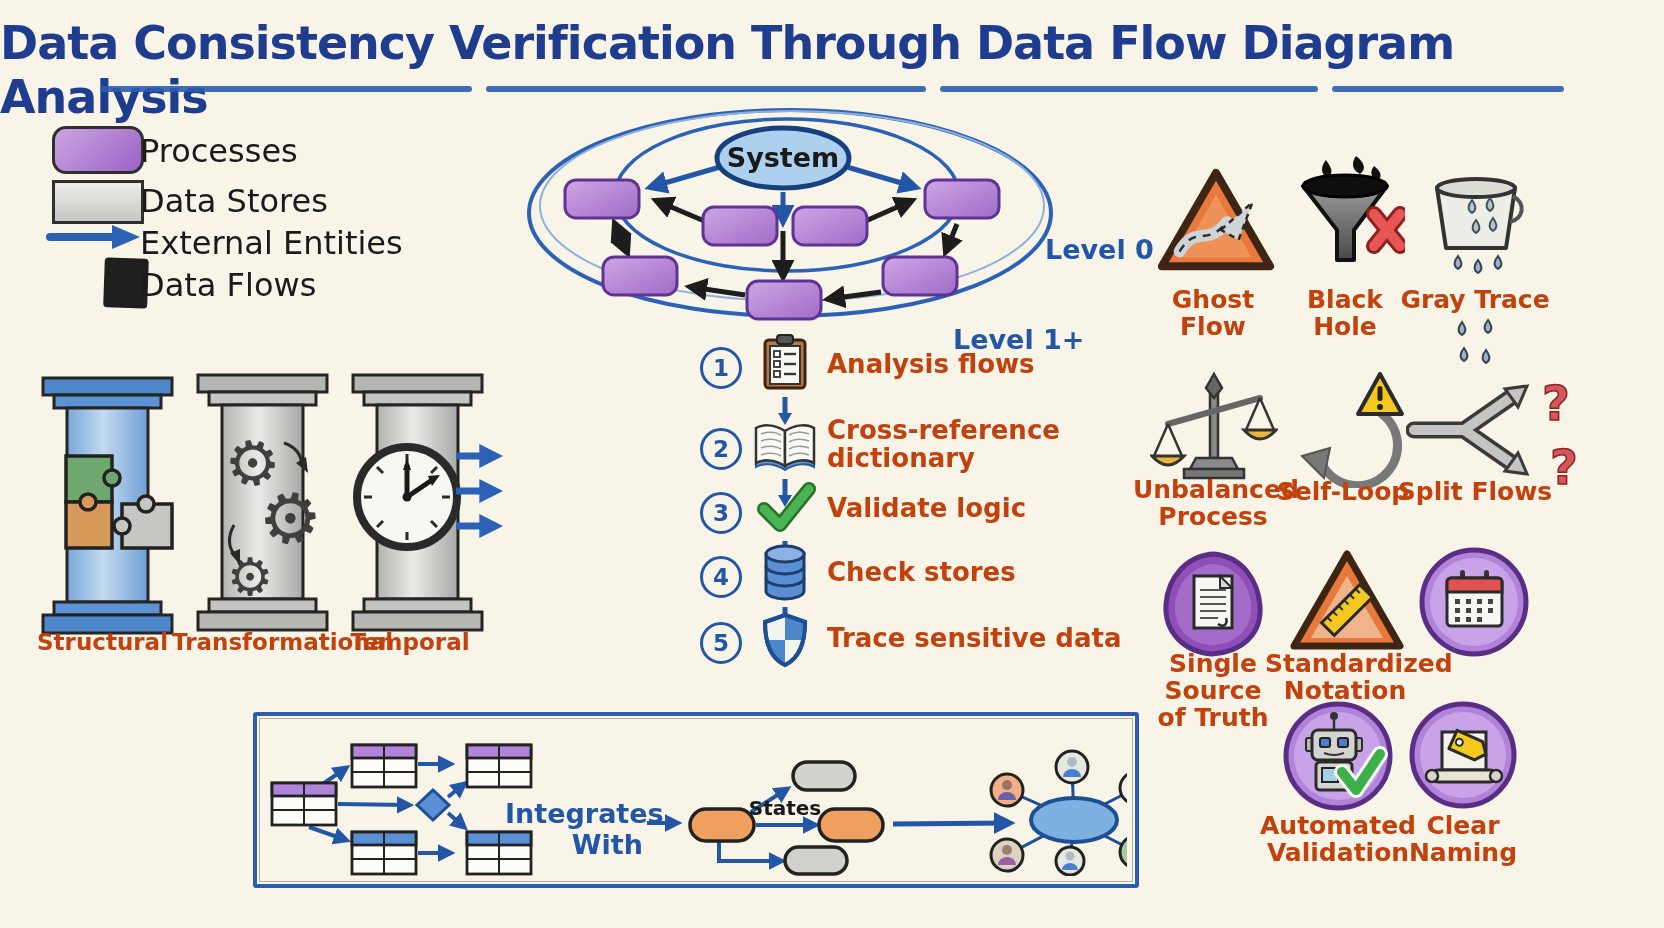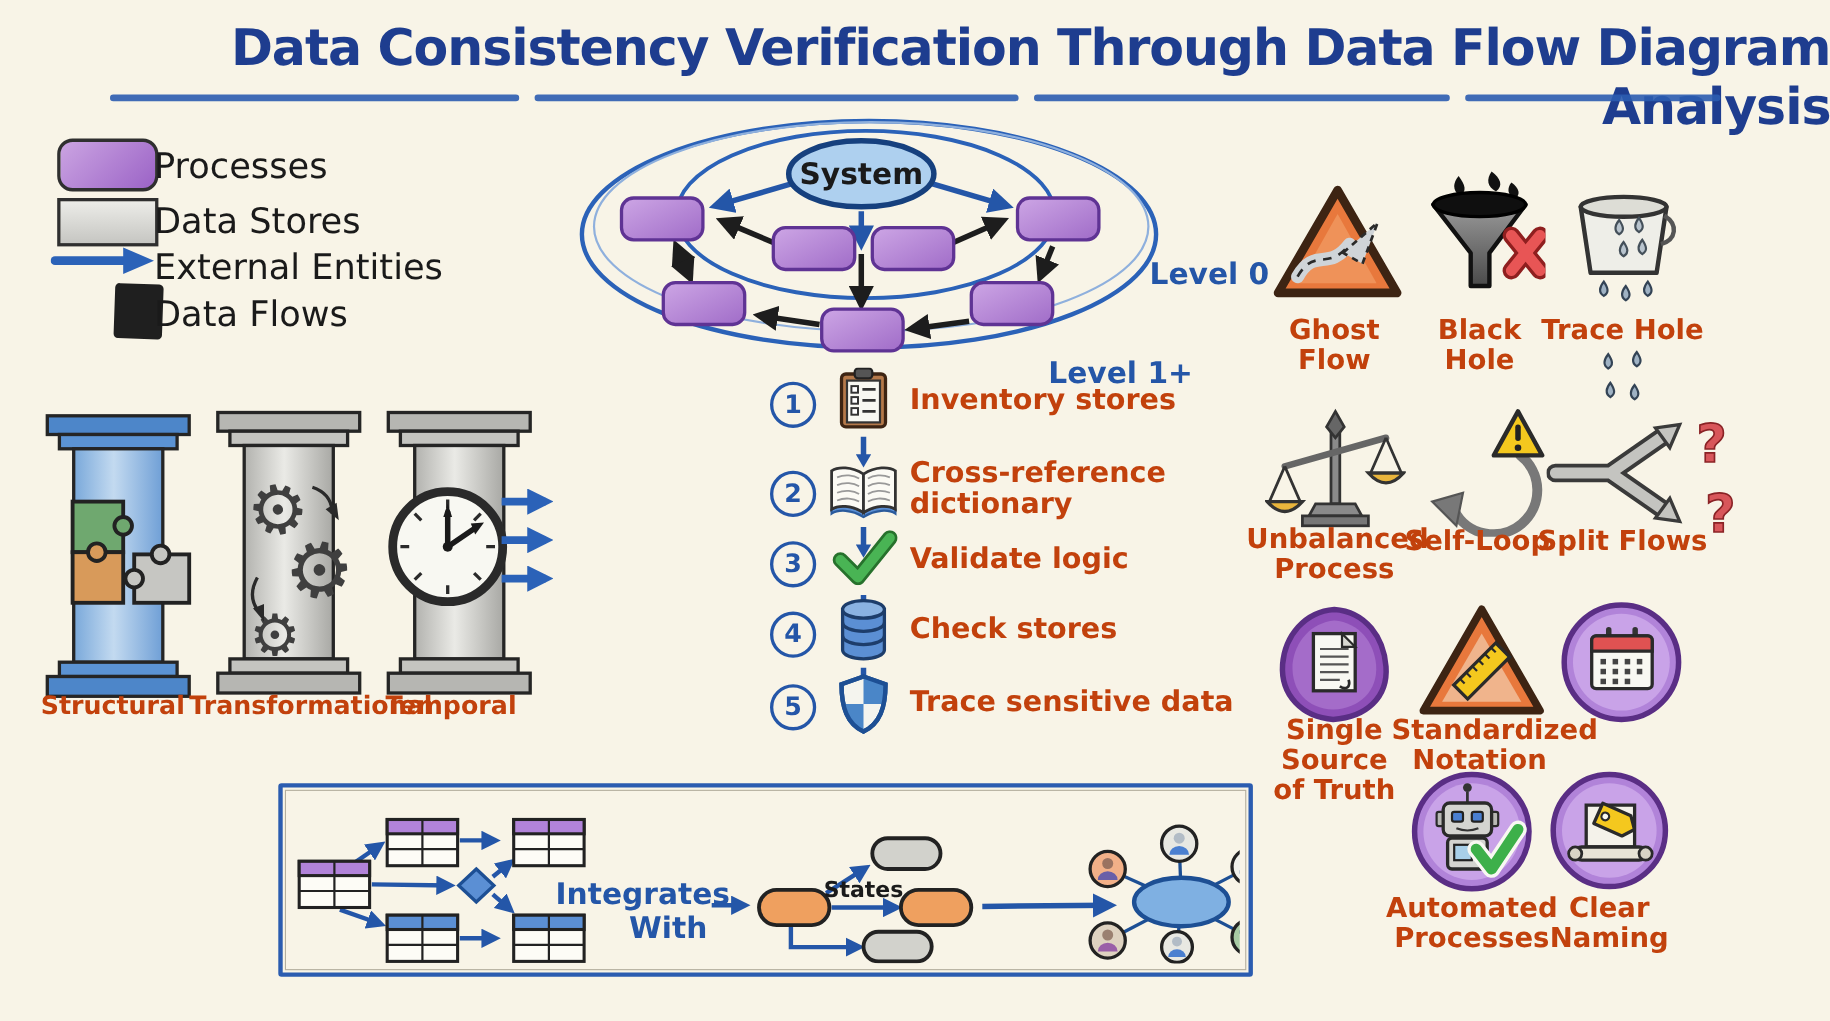--- a/index.html
+++ b/index.html
@@ -1,21 +1,21 @@
 <!DOCTYPE html>
 <html><head>
 <meta charset="utf-8">
 <style>
   html,body{margin:0;padding:0;background:#efe9d8;}
   #canvas{position:relative;width:1664px;height:928px;background:#f8f4e7;overflow:hidden;
           font-family:"DejaVu Sans",sans-serif;color:#1a1a1a;}
   .abs{position:absolute;}
   .lbl{font-weight:600;color:#c2410c;white-space:pre-line;line-height:1.08;}
   .ctr{text-align:center;}
-  #title{left:0;top:16px;width:100%;text-align:right;font-size:46px;font-weight:700;
+  #title{left:0;top:16px;width:100%;text-align:left;font-size:46px;font-weight:700;
          color:#1e3d8f;letter-spacing:-1px;}
   #title-underline{left:0;top:86px;width:100%;display:flex;justify-content:center;gap:14px;}
   #title-underline .seg{height:6px;background:#2b5cb0;border-radius:3px;opacity:.9;}
   .legend-label{font-size:32px;font-weight:400;}
   .swatch{border:3.5px solid #2f2f2f;}
   .step-num{width:36px;height:36px;border:3.5px solid #2456a8;border-radius:50%;
             color:#2456a8;font-size:23px;font-weight:700;display:flex;align-items:center;
             justify-content:center;background:transparent;}
   .step-label{font-size:26px;}
   .icon-label{font-size:25px;}
@@ -192,21 +192,21 @@
       <rect x="13" y="17" width="6" height="6"></rect>
         <rect x="13" y="27" width="6" height="6"></rect>
         <rect x="13" y="37" width="6" height="6"></rect>
     </g>
     <g stroke="#333" stroke-width="2.4">
       <line x1="23" y1="20" x2="35" y2="20"></line>
         <line x1="23" y1="30" x2="35" y2="30"></line>
         <line x1="23" y1="40" x2="35" y2="40"></line>
     </g>
   </svg>
-  <div class="abs lbl step-label" style="left:827px;top:350px">Inventory stores</div>
+  <div class="abs lbl step-label" style="left:827px;top:350px">Analysis flows</div>
 
   <svg class="abs" style="left:776px;top:396px" width="18" height="30">
     <line x1="9" y1="1" x2="9" y2="19" stroke="#2456a8" stroke-width="5"></line>
       <polygon points="2,17 16,17 9,29" fill="#2456a8"></polygon>
   </svg>
 
   <div class="abs step-num" style="left:700px;top:428px">2</div>
   <svg class="abs" style="left:752px;top:422px" width="66" height="50" viewBox="0 0 66 50">
     <path d="M33 44 C22 37 10 37 4 41 L4 45 C10 41 22 41 33 48 C44 41 56 41 62 45 L62 41 C56 37 44 37 33 44 Z" fill="#5b8fd4" stroke="#2a5a9c" stroke-width="2"></path>
     <path d="M33 9 C22 2 10 2 4 6 L4 41 C10 37 22 37 33 44 Z" fill="#fbfaf4" stroke="#333" stroke-width="2.5"></path>
@@ -313,21 +313,21 @@
       <path d="M70 40 C74 46 75 50 70 53 C65 50 66 45 70 40 Z"></path>
       <path d="M56 62 C60 68 61 72 56 75 C51 72 52 67 56 62 Z"></path>
       <path d="M73 60 C77 66 78 70 73 73 C68 70 69 65 73 60 Z"></path>
     </g>
     <g fill="#9fb2c4" stroke="#334355" stroke-width="2">
       <path d="M38 98 C42 104 43 108 38 111 C33 108 34 103 38 98 Z"></path>
       <path d="M58 102 C62 108 63 112 58 115 C53 112 54 107 58 102 Z"></path>
       <path d="M78 98 C82 104 83 108 78 111 C73 108 74 103 78 98 Z"></path>
     </g>
   </svg>
-  <div class="abs lbl ctr icon-label" style="left:1395px;top:286px;width:160px">Trace Hole</div>
+  <div class="abs lbl ctr icon-label" style="left:1395px;top:286px;width:160px">Gray Trace</div>
   <svg class="abs" style="left:1448px;top:318px" width="58" height="52" viewBox="0 0 58 52">
     <g fill="#9fb2c4" stroke="#334355" stroke-width="2">
       <path d="M14 4 C18 10 19 14 14 17 C9 14 10 9 14 4 Z"></path>
       <path d="M40 2 C44 8 45 12 40 15 C35 12 36 7 40 2 Z"></path>
       <path d="M16 30 C20 36 21 40 16 43 C11 40 12 35 16 30 Z"></path>
       <path d="M38 32 C42 38 43 42 38 45 C33 42 34 37 38 32 Z"></path>
     </g>
   </svg>
 
   <svg class="abs" style="left:1150px;top:368px" width="128" height="118" viewBox="0 0 128 118">
@@ -436,21 +436,21 @@
     <rect x="32" y="32" width="44" height="30" rx="6" fill="#d4d4d0" stroke="#2a2a2a" stroke-width="3"></rect>
     <rect x="40" y="40" width="10" height="9" rx="2" fill="#4a7fd0" stroke="#222" stroke-width="2"></rect>
     <rect x="58" y="40" width="10" height="9" rx="2" fill="#4a7fd0" stroke="#222" stroke-width="2"></rect>
     <path d="M44 55 Q54 59 64 55" fill="none" stroke="#333" stroke-width="2"></path>
     <rect x="36" y="64" width="36" height="28" rx="4" fill="#d4d4d0" stroke="#2a2a2a" stroke-width="3"></rect>
     <rect x="42" y="70" width="16" height="14" fill="#a8cfe8" stroke="#222" stroke-width="2"></rect>
     <path d="M62 74 L76 92 L100 56" fill="none" stroke="#f8f8f2" stroke-width="16" stroke-linecap="round" stroke-linejoin="round"></path>
     <path d="M62 74 L76 92 L100 56" fill="none" stroke="#3db04a" stroke-width="10" stroke-linecap="round" stroke-linejoin="round"></path>
   </svg>
   <div class="abs lbl ctr icon-label" style="left:1258px;top:812px;width:160px">Automated
-Processes</div>
+Validation</div>
 
   <svg class="abs" style="left:1406px;top:698px" width="114" height="114" viewBox="0 0 114 114">
     <circle cx="57" cy="57" r="51" fill="#b183d9" stroke="#5a2e85" stroke-width="5"></circle>
     <circle cx="57" cy="57" r="43" fill="#c9a3e8"></circle>
     <path d="M36 34 L80 34 L80 72 L36 72 Z" fill="#f4f2ea" stroke="#2a2a2a" stroke-width="3"></path>
     <rect x="26" y="72" width="64" height="12" rx="6" fill="#e8e4d6" stroke="#2a2a2a" stroke-width="3"></rect>
     <circle cx="26" cy="78" r="6" fill="#d8d4c6" stroke="#2a2a2a" stroke-width="2.5"></circle>
     <circle cx="90" cy="78" r="6" fill="#d8d4c6" stroke="#2a2a2a" stroke-width="2.5"></circle>
     <g transform="rotate(24 62 47)">
       <path d="M46 38 L74 38 L82 48 L74 58 L46 58 Z" fill="#f4c81e" stroke="#2a2a2a" stroke-width="3" stroke-linejoin="round"></path>

